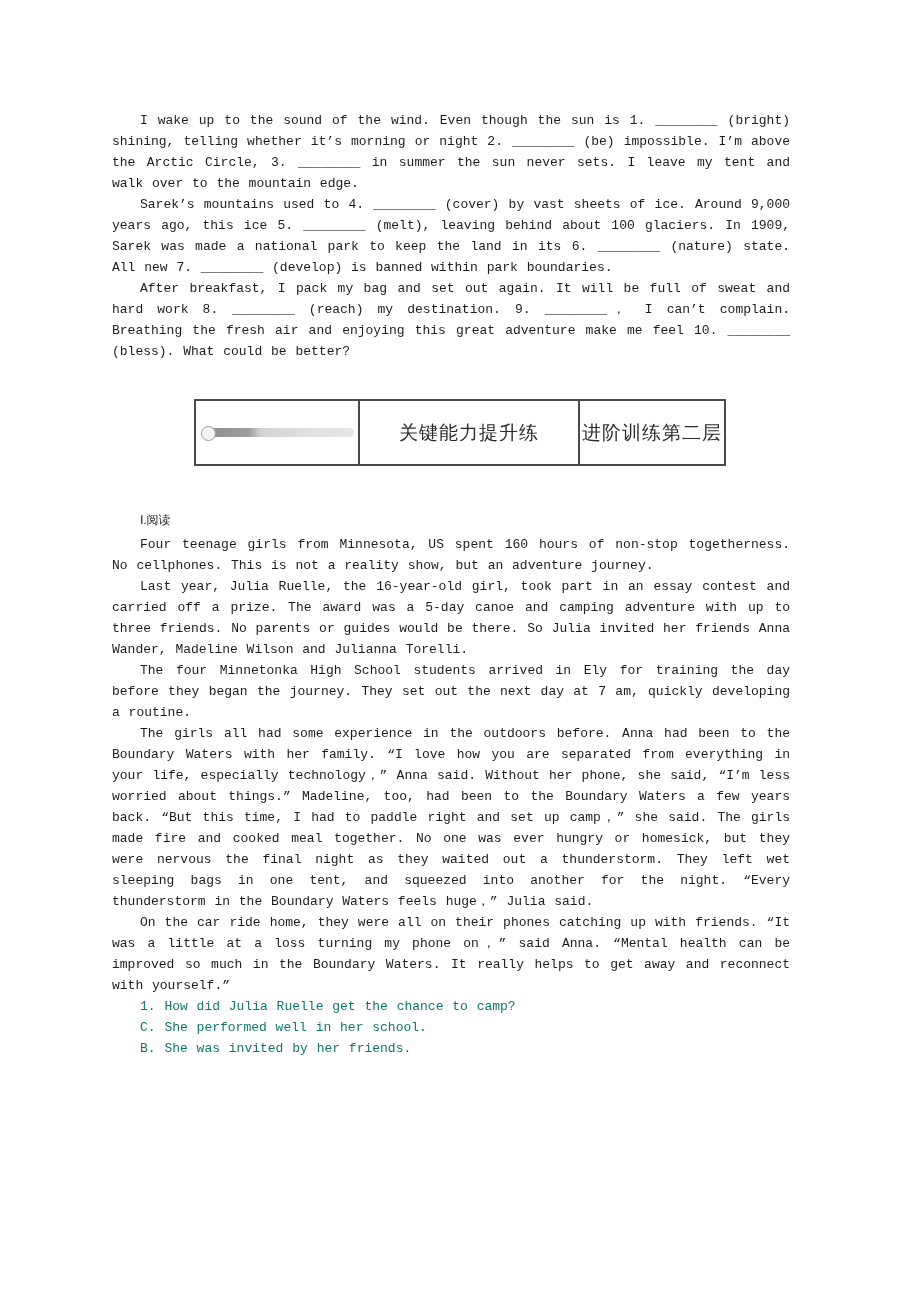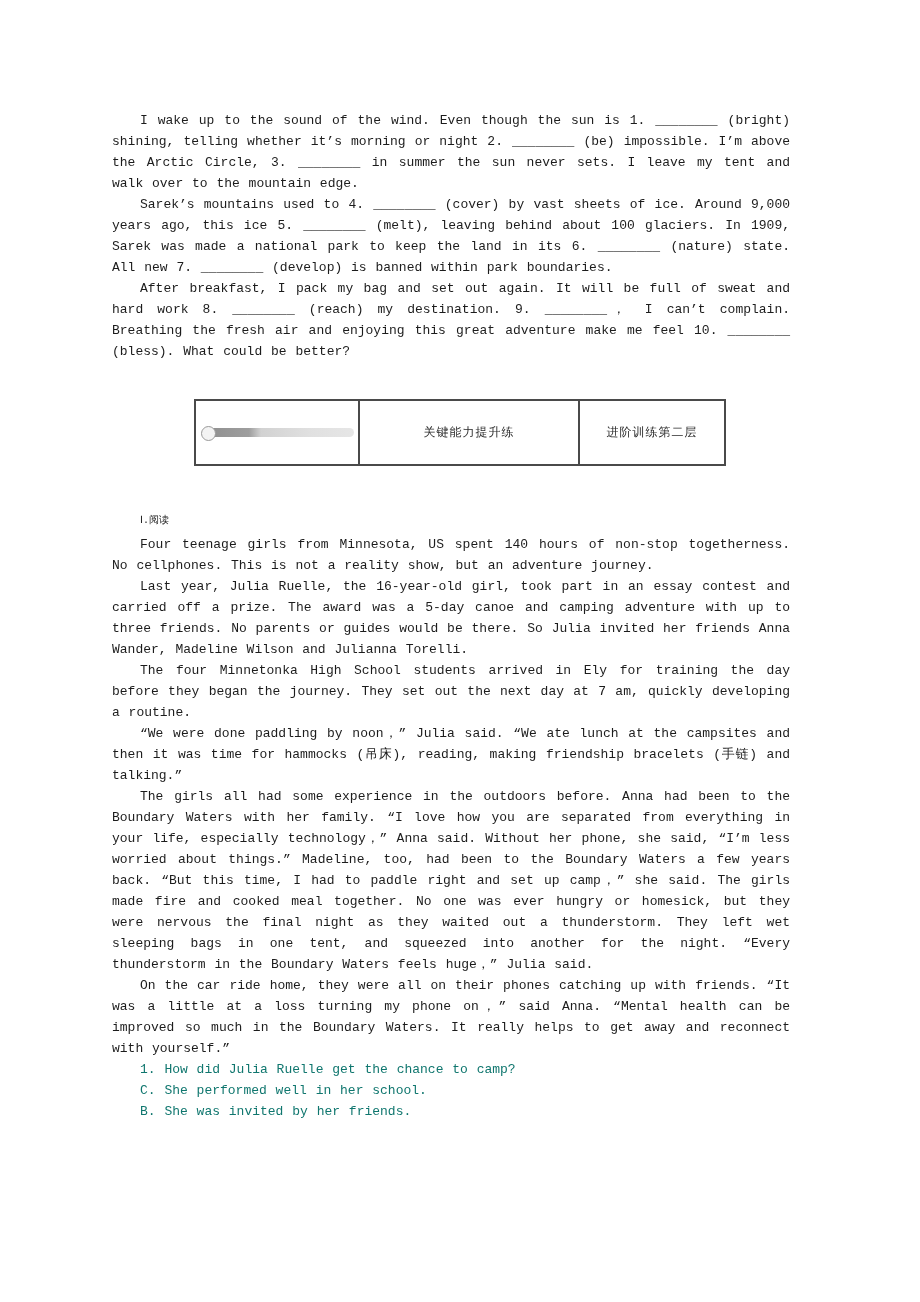--- a/index.html
+++ b/index.html
@@ -41,21 +41,21 @@
     display: flex;
     align-items: center;
     justify-content: center;
     height: 100%;
   }
   .banner-cell-left  { width: 164px; border-right: 2px solid #4a4a4a; justify-content: flex-start; padding-left: 8px; }
   .banner-cell-mid   { width: 220px; border-right: 2px solid #4a4a4a; }
   .banner-cell-right { flex: 1; }
   .banner-text {
     font-family: Liberation Mono, monospace;
-    font-size: 12px;
+    font-size: 19px;
     color: #2a2a2a;
     letter-spacing: 1px;
     white-space: nowrap;
   }
   .ribbon {
     position: relative;
     width: 150px;
     height: 9px;
     border-radius: 5px;
     background: linear-gradient(to right, #8e8e8e 0%, #9e9e9e 30%, #d2d2d2 38%, #e0e0e0 70%, #e6e6e6 100%);
@@ -68,24 +68,24 @@
     width: 13px;
     height: 13px;
     border-radius: 50%;
     border: 1px solid #9a9a9a;
     background: #f3f3f3;
   }
   .section-label {
     margin-top: 44px;
     margin-bottom: 3px;
     padding-left: 28px;
-    font-size: 10px;
+    font-size: 12px;
     line-height: 21px;
     color: #1c1c1c;
-    font-family: Liberation Mono, monospace;
+    font-family: Liberation Serif, serif;
   }
   .question-block { margin-top: 0; }
   .q-line {
     padding-left: 28px;
     font-size: 13px;
     line-height: 21px;
     color: #0f766e;
     word-spacing: 1px;
   }
 </style>
@@ -106,24 +106,23 @@
       <div class="banner-cell banner-cell-mid">
         <span class="banner-text">关键能力提升练</span>
       </div>
       <div class="banner-cell banner-cell-right">
         <span class="banner-text">进阶训练第二层</span>
       </div>
     </div>
 
     <div class="section-label">Ⅰ.阅读</div>
 
-    <p class="para">Four teenage girls from Minnesota, US spent 140 hours of non-stop togetherness. No cellphones. This is not a reality show, but an adventure journey.</p>
+    <p class="para">Four teenage girls from Minnesota, US spent 160 hours of non-stop togetherness. No cellphones. This is not a reality show, but an adventure journey.</p>
     <p class="para">Last year, Julia Ruelle, the 16-year-old girl, took part in an essay contest and carried off a prize. The award was a 5-day canoe and camping adventure with up to three friends. No parents or guides would be there. So Julia invited her friends Anna Wander, Madeline Wilson and Julianna Torelli.</p>
     <p class="para">The four Minnetonka High School students arrived in Ely for training the day before they began the journey. They set out the next day at 7 am, quickly developing a routine.</p>
-    <p class="para">“We were done paddling by noon，” Julia said. “We ate lunch at the campsites and then it was time for hammocks (吊床), reading, making friendship bracelets (手链) and talking.”</p>
     <p class="para">The girls all had some experience in the outdoors before. Anna had been to the Boundary Waters with her family. “I love how you are separated from everything in your life, especially technology，” Anna said. Without her phone, she said, “I’m less worried about things.” Madeline, too, had been to the Boundary Waters a few years back. “But this time, I had to paddle right and set up camp，” she said. The girls made fire and cooked meal together. No one was ever hungry or homesick, but they were nervous the final night as they waited out a thunderstorm. They left wet sleeping bags in one tent, and squeezed into another for the night. “Every thunderstorm in the Boundary Waters feels huge，” Julia said.</p>
     <p class="para">On the car ride home, they were all on their phones catching up with friends. “It was a little at a loss turning my phone on，” said Anna. “Mental health can be improved so much in the Boundary Waters. It really helps to get away and reconnect with yourself.”</p>
 
     <div class="question-block">
       <div class="q-line">1. How did Julia Ruelle get the chance to camp?</div>
       <div class="q-line">C. She performed well in her school.</div>
       <div class="q-line">B. She was invited by her friends.</div>
     </div>
 
   </div>

